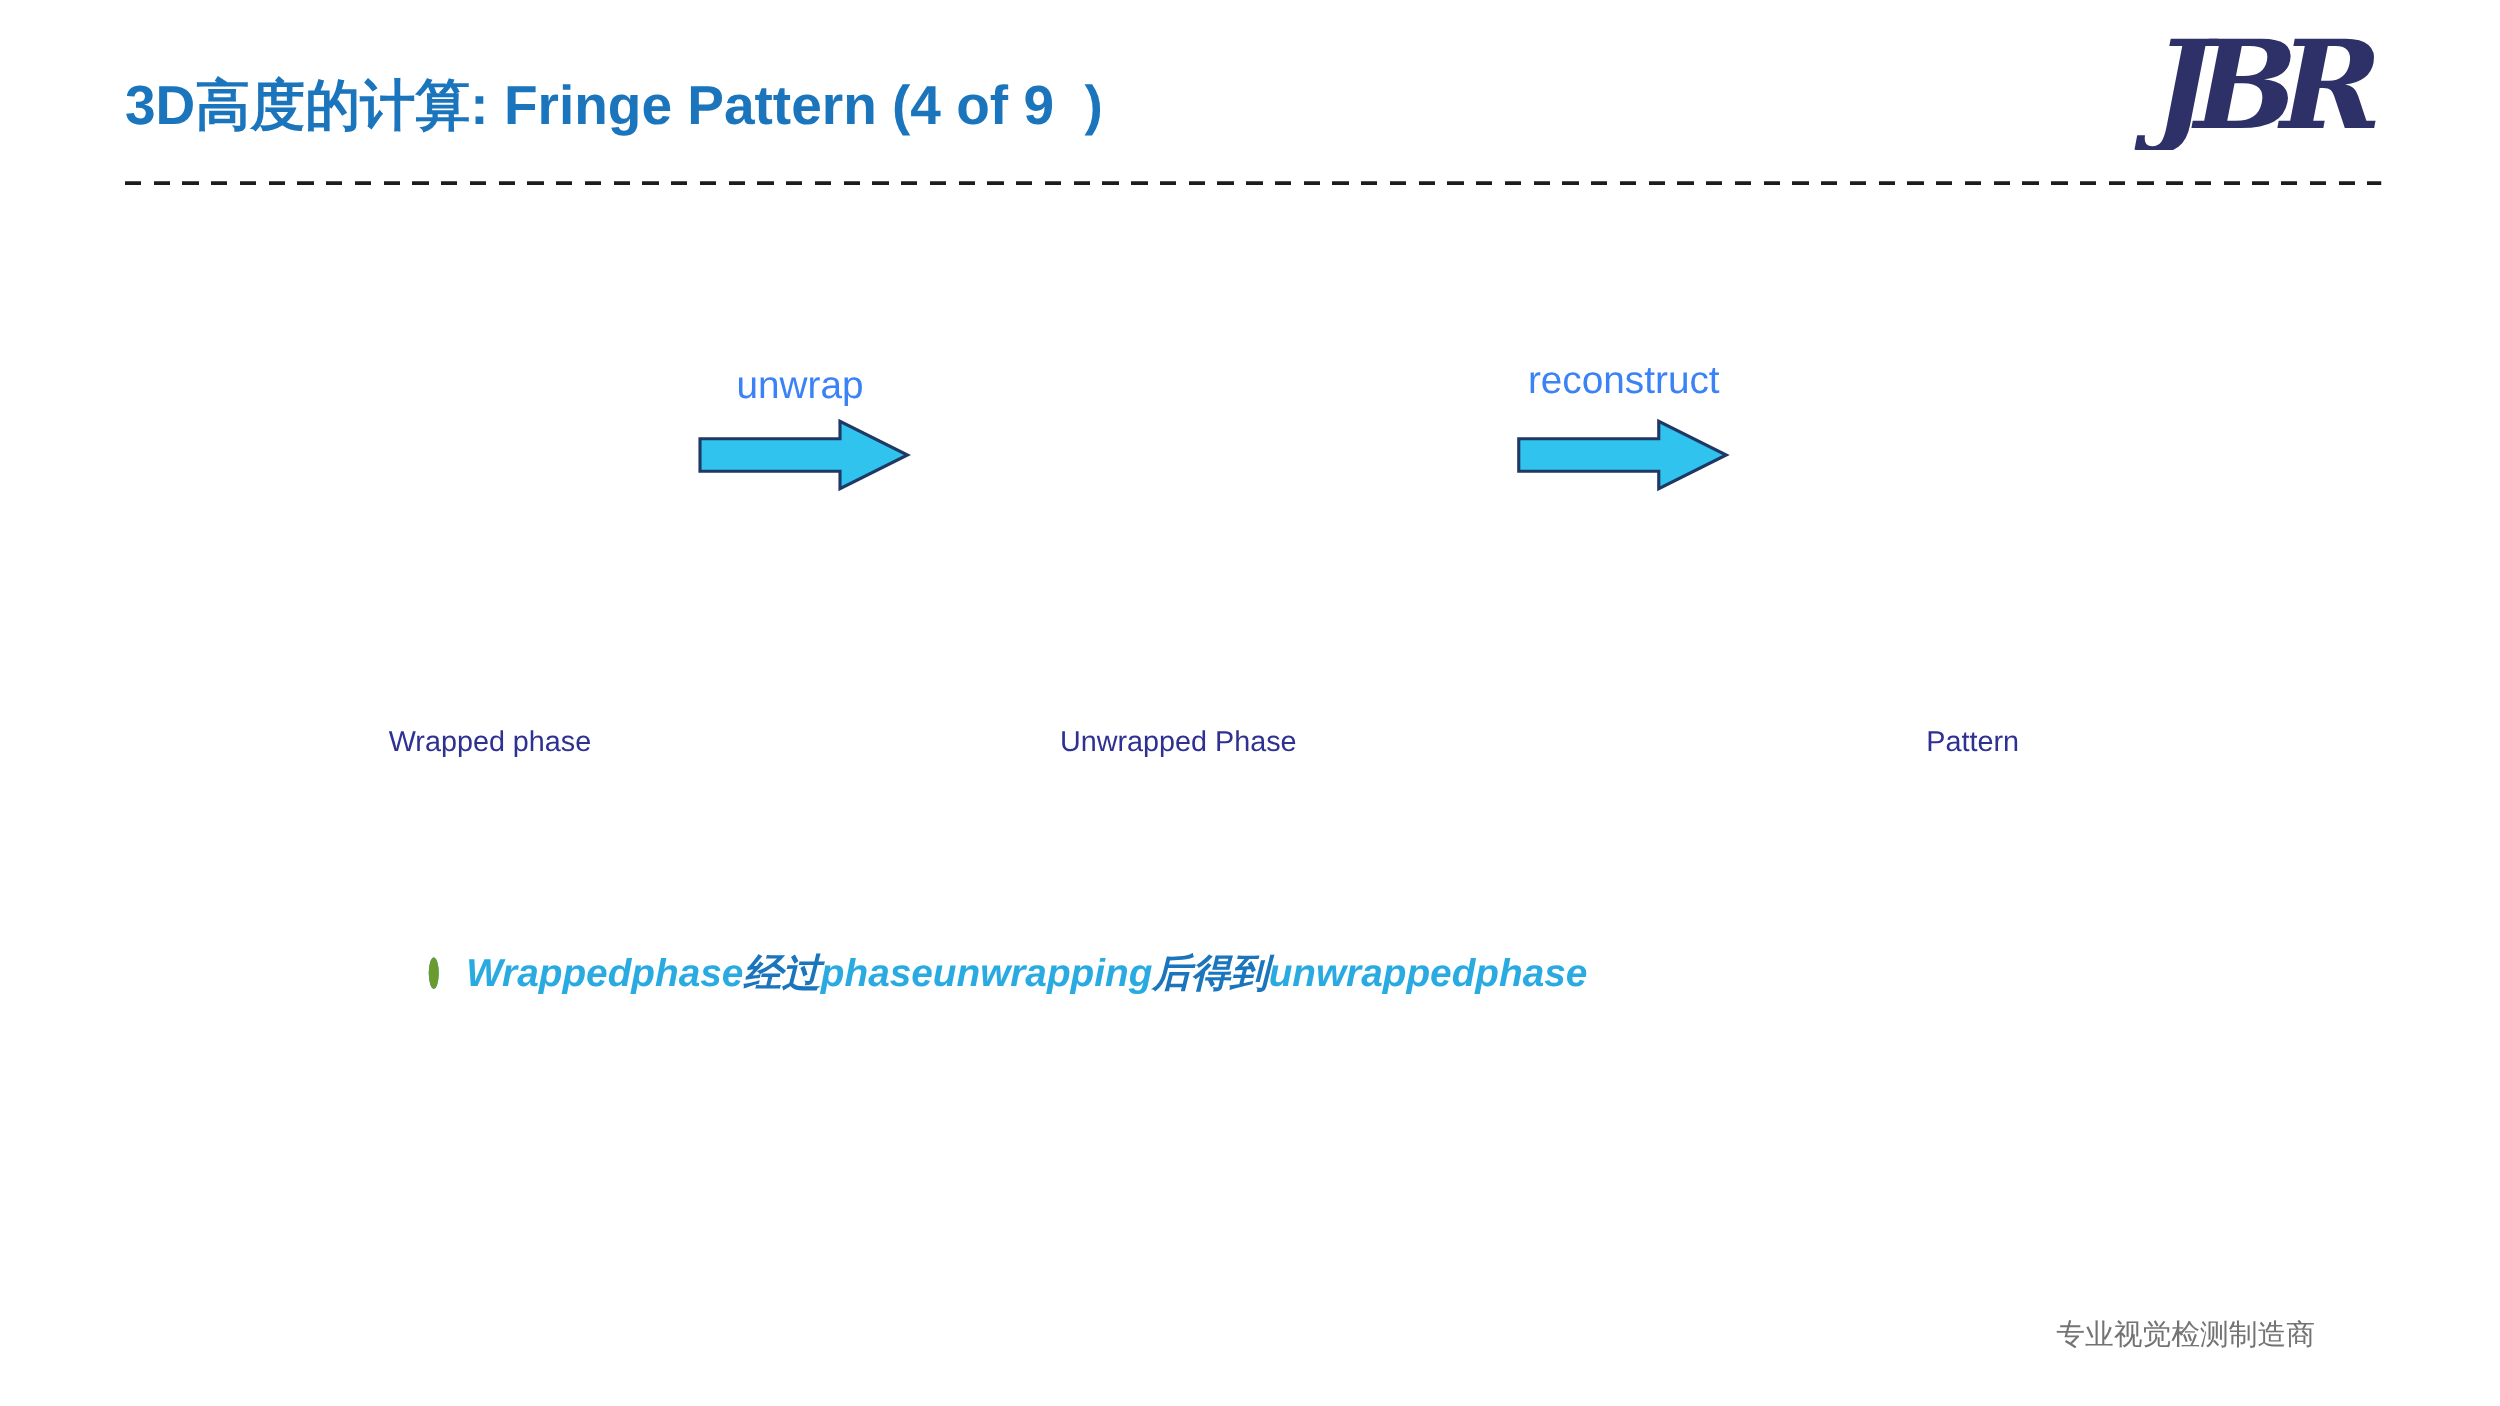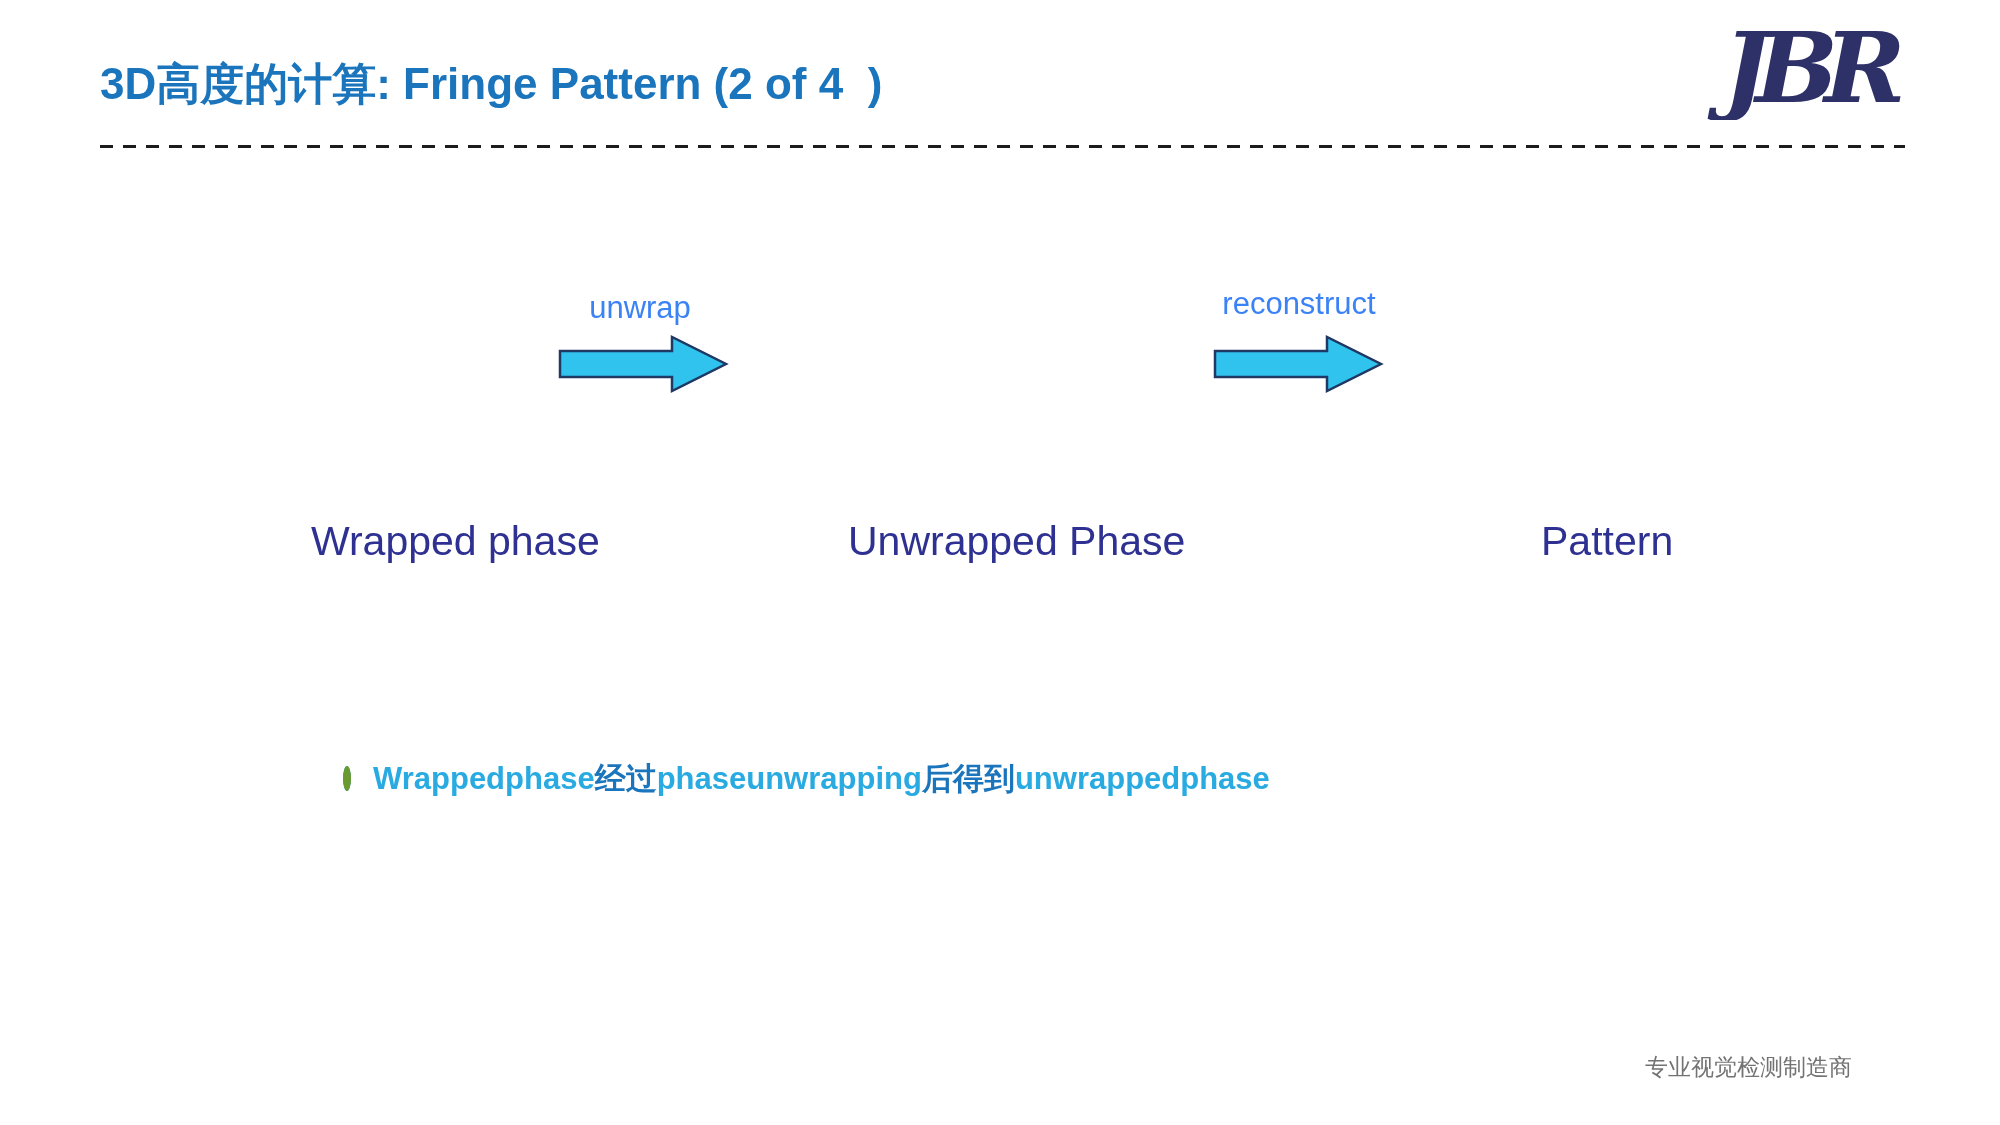--- a/index.html
+++ b/index.html
@@ -30,29 +30,29 @@
     position:absolute;
     font-size:31px;color:#3b82f6;
     text-align:center;
   }
   .arrow-label.unwrap{left:545px;top:290px;width:190px;}
   .arrow-label.reconstruct{left:1184px;top:286px;width:230px;}
   .block-arrow{position:absolute;width:172px;height:60px;}
   .block-arrow.a1{left:558px;top:334px;}
   .block-arrow.a2{left:1213px;top:334px;}
   .stage-label{
-    position:absolute;top:518px;
-    font-size:41px;color:#2E3192;
+    position:absolute;top:580px;
+    font-size:23px;color:#2E3192;
     white-space:nowrap;
   }
   .stage-label.s0{left:311px;}
   .stage-label.s1{left:848px;}
   .stage-label.s2{left:1541px;}
   
-  .bullets{position:absolute;left:343px;top:758px;}
+  .bullets{position:absolute;left:343px;top:758px;font-style:italic;}
   .bullet-row{display:flex;align-items:center;margin-bottom:22px;height:42px;}
   .bullet-marker{flex:0 0 auto;margin-right:22px;}
   .marker-circle{
     width:16px;height:16px;border-radius:50%;
     background:#1FA8DC;border:4px solid #6B9A2F;
   }
   .marker-diamond{
     width:15px;height:15px;
     background:#1FA8DC;border:3px solid #6B9A2F;
     transform:rotate(45deg) scale(0.92);
@@ -67,21 +67,21 @@
   .footer{
     position:absolute;right:148px;top:1052px;
     font-size:23px;color:#737373;
   }
 </style>
 </head>
 <body>
 
 <div class="slide">
 
-  <div class="title">3D高度的计算: Fringe Pattern (2 of 4  )</div>
+  <div class="title">3D高度的计算: Fringe Pattern (4 of 9  )</div>
 
   <svg class="logo" viewBox="0 0 200 110">
     <text x="18" y="92" font-family="DejaVu Serif, serif" font-style="italic" font-weight="bold" font-size="98" letter-spacing="-14" fill="#2E3168">JBR</text>
   </svg>
 
   <div class="divider"></div>
 
   <div class="arrow-label unwrap">unwrap</div>
   <svg class="block-arrow a1" viewBox="0 0 172 60">
     <polygon points="2,17 114,17 114,3 168,30 114,57 114,43 2,43" fill="#2FC3EE" stroke="#1F3864" stroke-width="2.5" stroke-linejoin="miter"></polygon>

